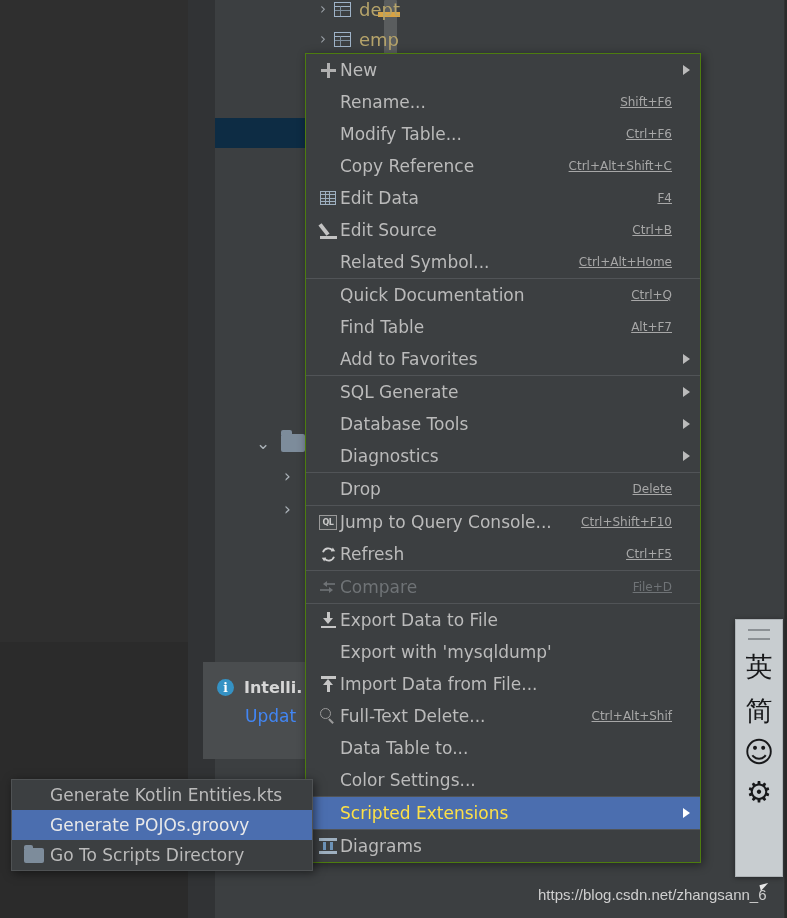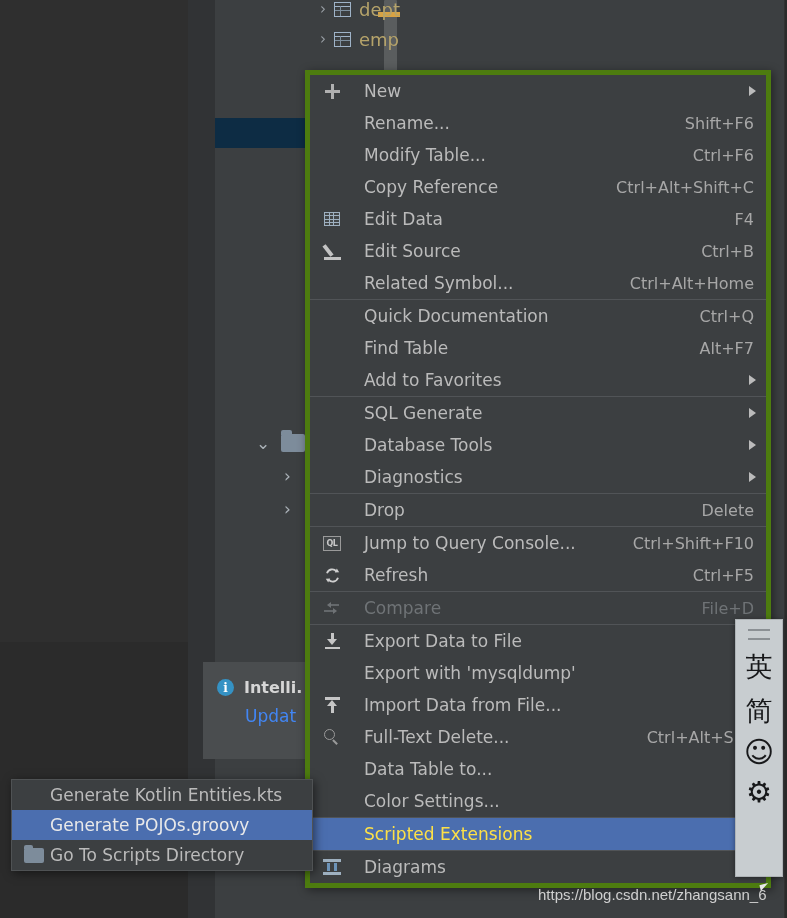--- a/index.html
+++ b/index.html
@@ -137,48 +137,48 @@
     margin-left: 10px; color: #d6d6d6;
     font-size: 16px; font-weight: bold; white-space: nowrap;
   }
   .balloon-link {
     margin: 9px 0 0 42px; color: #4286f4;
     font-size: 17px; white-space: nowrap;
   }
 
   
   .ctx {
-    position: absolute; left: 305px; top: 70px;
-    width: 466px;
+    position: absolute; left: 305px; top: 53px;
+    width: 396px;
     background: #3c3f41;
-    border: 5px solid #4d7c0f;
+    border: 1px solid #4d7c0f;
     box-sizing: border-box;
     box-shadow: 2px 2px 9px rgba(0,0,0,0.45);
   }
   .mi {
     position: relative;
     height: 32px;
     display: flex; align-items: center;
     color: #bbbbbb;
     font-size: 17px;
     padding-left: 10px;
     box-sizing: border-box;
     white-space: nowrap;
   }
   .mi.sel { background: #4b6eaf; color: #fde047; }
   .mi.disabled { color: #6f7376; }
   .mi-icon {
     width: 24px; flex: 0 0 24px;
     display: flex; align-items: center; justify-content: center;
-    margin-right: 20px;
+    margin-right: 0;
   }
   .mi-label { flex: 1 1 auto; }
   .mi-key {
-    color: #a7a7a7; font-size: 16px;
-    margin-left: 18px; padding-right: 12px;
+    color: #a7a7a7; font-size: 12px;
+    margin-left: 18px; padding-right: 28px; text-decoration: underline;
   }
   .mi.disabled .mi-key { color: #6f7376; }
   .mi-arrow {
     position: absolute; right: 10px; top: 50%;
     transform: translateY(-50%);
     width: 0; height: 0;
     border-left: 7px solid #bbbbbb;
     border-top: 5px solid transparent;
     border-bottom: 5px solid transparent;
   }

